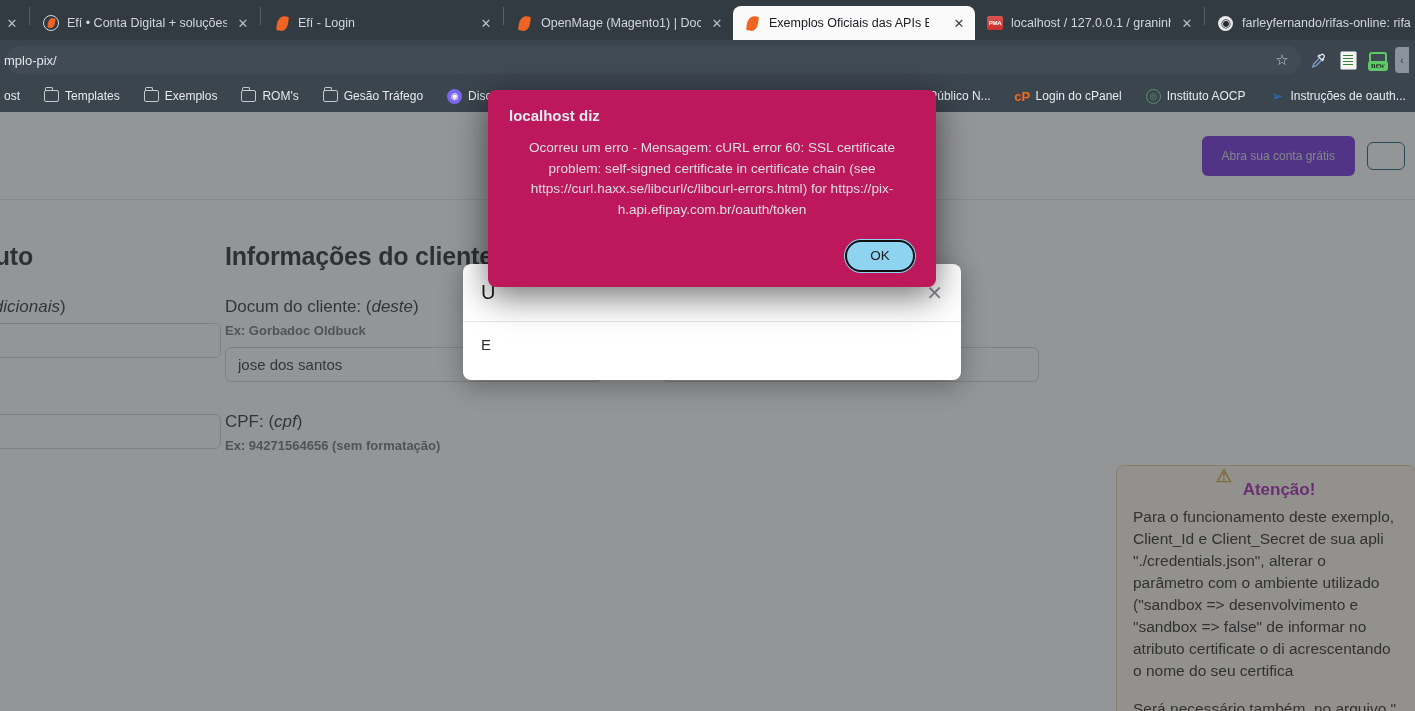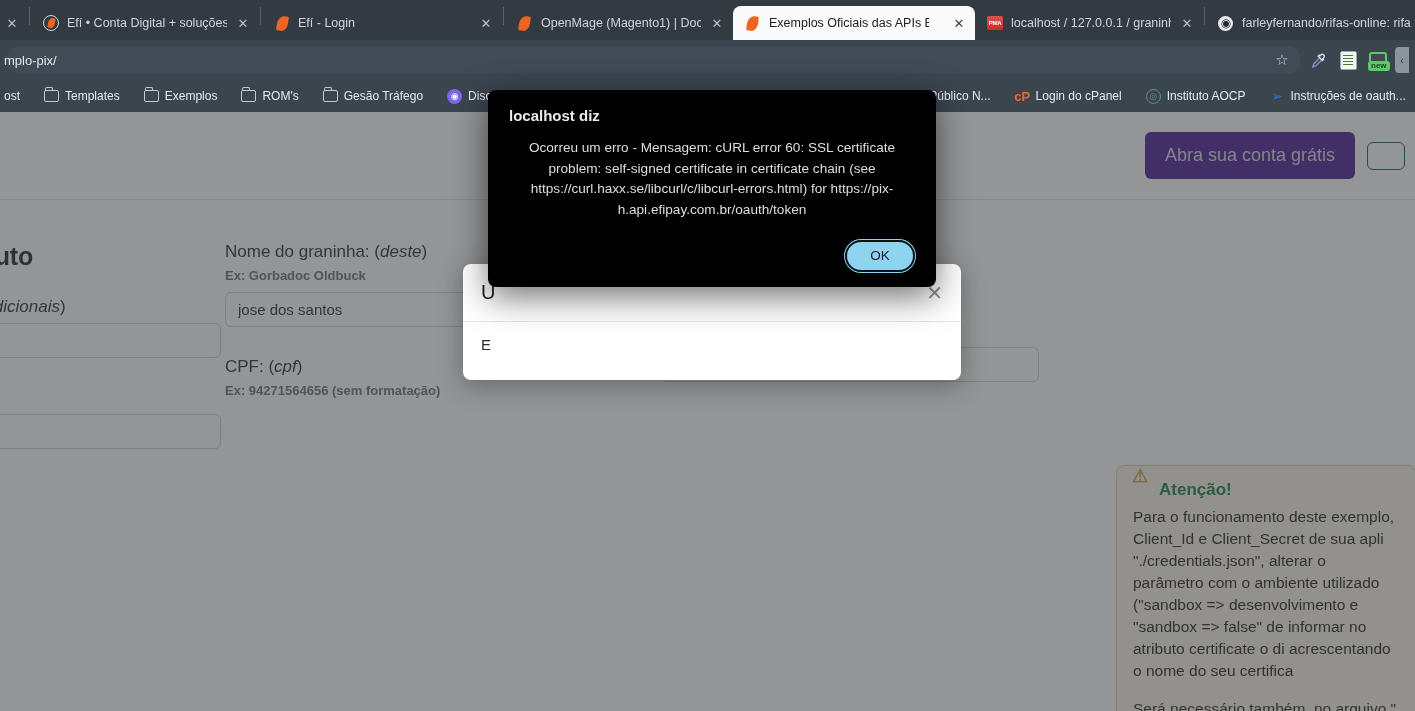--- a/index.html
+++ b/index.html
@@ -99,21 +99,21 @@
     width: 17px; height: 19px; background: #f4f6f3;
     border: 1px solid #9aa3a8; border-radius: 2px;
     position: relative;
   }
   .ext-doc::before {
     content: ""; position: absolute; left: 2px; top: 3px;
     width: 10px; height: 1.5px; background: #3b7d3b;
     box-shadow: 0 3px 0 #3b7d3b, 0 6px 0 #3b7d3b, 0 9px 0 #3b7d3b;
   }
   .ext-new {
-    width: 22px; height: 21px; position: relative;
+    width: 22px; height: 21px; position: relative; font-family: Liberation Serif, serif;
   }
   .ext-new .bag {
     position: absolute; left: 2px; top: 2px;
     width: 18px; height: 13px; background: #3e4a52;
     border: 2px solid #5fc96a; border-radius: 3px;
   }
   .ext-new .badge {
     position: absolute; left: 1px; bottom: 0;
     background: #5fc96a; color: #1d3a20;
     font-size: 8px; font-weight: bold;
@@ -166,23 +166,23 @@
     background: #fff; overflow: hidden;
   }
   .page-inner { position: relative; width: 1415px; height: 599px; background:#fff; }
 
   .page-header {
     height: 88px; background: #fff;
     display: flex; align-items: center; justify-content: flex-end;
     padding: 0 10px; border-bottom: 1px solid #e3e6e8;
   }
   .btn-primary {
-    background: #4c1d95; color: #d5dddf;
+    background: #6d28d9; color: #d5dddf;
     border: none; border-radius: 6px;
-    padding: 13px 20px; font-size: 18px;
+    padding: 13px 20px; font-size: 12px;
     font-family: "Liberation Sans", sans-serif;
     white-space: nowrap;
   }
   .btn-outline {
     border: 1.5px solid #0f5c6e; color: #0f5c6e;
     background: transparent; border-radius: 6px;
     padding: 13px 18px; font-size: 15.5px;
     margin-left: 12px; white-space: nowrap;
     font-family: "Liberation Sans", sans-serif;
   }
@@ -221,22 +221,23 @@
   .col-1 .field input { width: 281px; }
 
   .notice {
     position: absolute; right: -1px; top: 265px;
     width: 300px;
     background: #fdf6e8; border: 1px solid #e2cf9b;
     border-radius: 8px; padding: 14px 16px;
   }
   .notice-head {
     display: flex; align-items: center; gap: 9px;
-    font-size: 17px; font-weight: bold; color: #15803d;
+    font-size: 17px; font-weight: bold; color: #a21caf;
     margin-bottom: 6px;
+    justify-content: center;
   }
   .warn-tri {
     width: 0; height: 0; flex: 0 0 17px;
     border-left: 8.5px solid transparent;
     border-right: 8.5px solid transparent;
     border-bottom: 15px solid transparent;
     position: relative;
   }
   .warn-tri::before {
     content: "⚠"; position: absolute;
@@ -274,21 +275,21 @@
     font-size: 20px; color: #8a8f94; line-height: 1;
   }
   .site-modal-body {
     padding: 14px 18px; font-size: 15px; color: #2b2b2b;
   }
 
   
   .js-dialog {
     position: absolute; left: 488px; top: 90px;
     width: 448px;
-    background: #000000; border-radius: 8px;
+    background: #be185d; border-radius: 8px;
     box-shadow: 0 10px 34px rgba(0,0,0,.55);
     padding: 17px 21px 15px 21px;
     z-index: 20;
   }
   .js-title {
     color: #e8eaed; font-size: 15px; font-weight: bold;
     margin-bottom: 14px;
   }
   .js-msg {
     color: #dcdfe3; font-size: 13.6px; line-height: 1.52;
@@ -452,22 +453,23 @@
               <div class="field-label">: (<em>infoAdicionais</em>)</div>
               <input type="text" value="" style="">
             </div>
             <div class="field">
               <div class="field-label">)</div>
               <input type="text" value="" style="">
             </div>
           </div>
 
           <div class="col col-2">
+            <h2>Informações do cliente</h2>
             <div class="field">
-              <div class="field-label"><span>Nome do graninha: (</span><em>deste</em><span>)</span></div>
+              <div class="field-label"><span>Docum do cliente: (</span><em>deste</em><span>)</span></div>
               <div class="field-hint">Ex: Gorbadoc Oldbuck</div>
               <input type="text" value="jose dos santos" style="">
             </div>
             <div class="field">
               <div class="field-label"><span>CPF: (</span><em>cpf</em><span>)</span></div>
               <div class="field-hint">Ex: 94271564656 (sem formatação)</div>
             </div>
           </div>
 
           <div class="col col-3">

